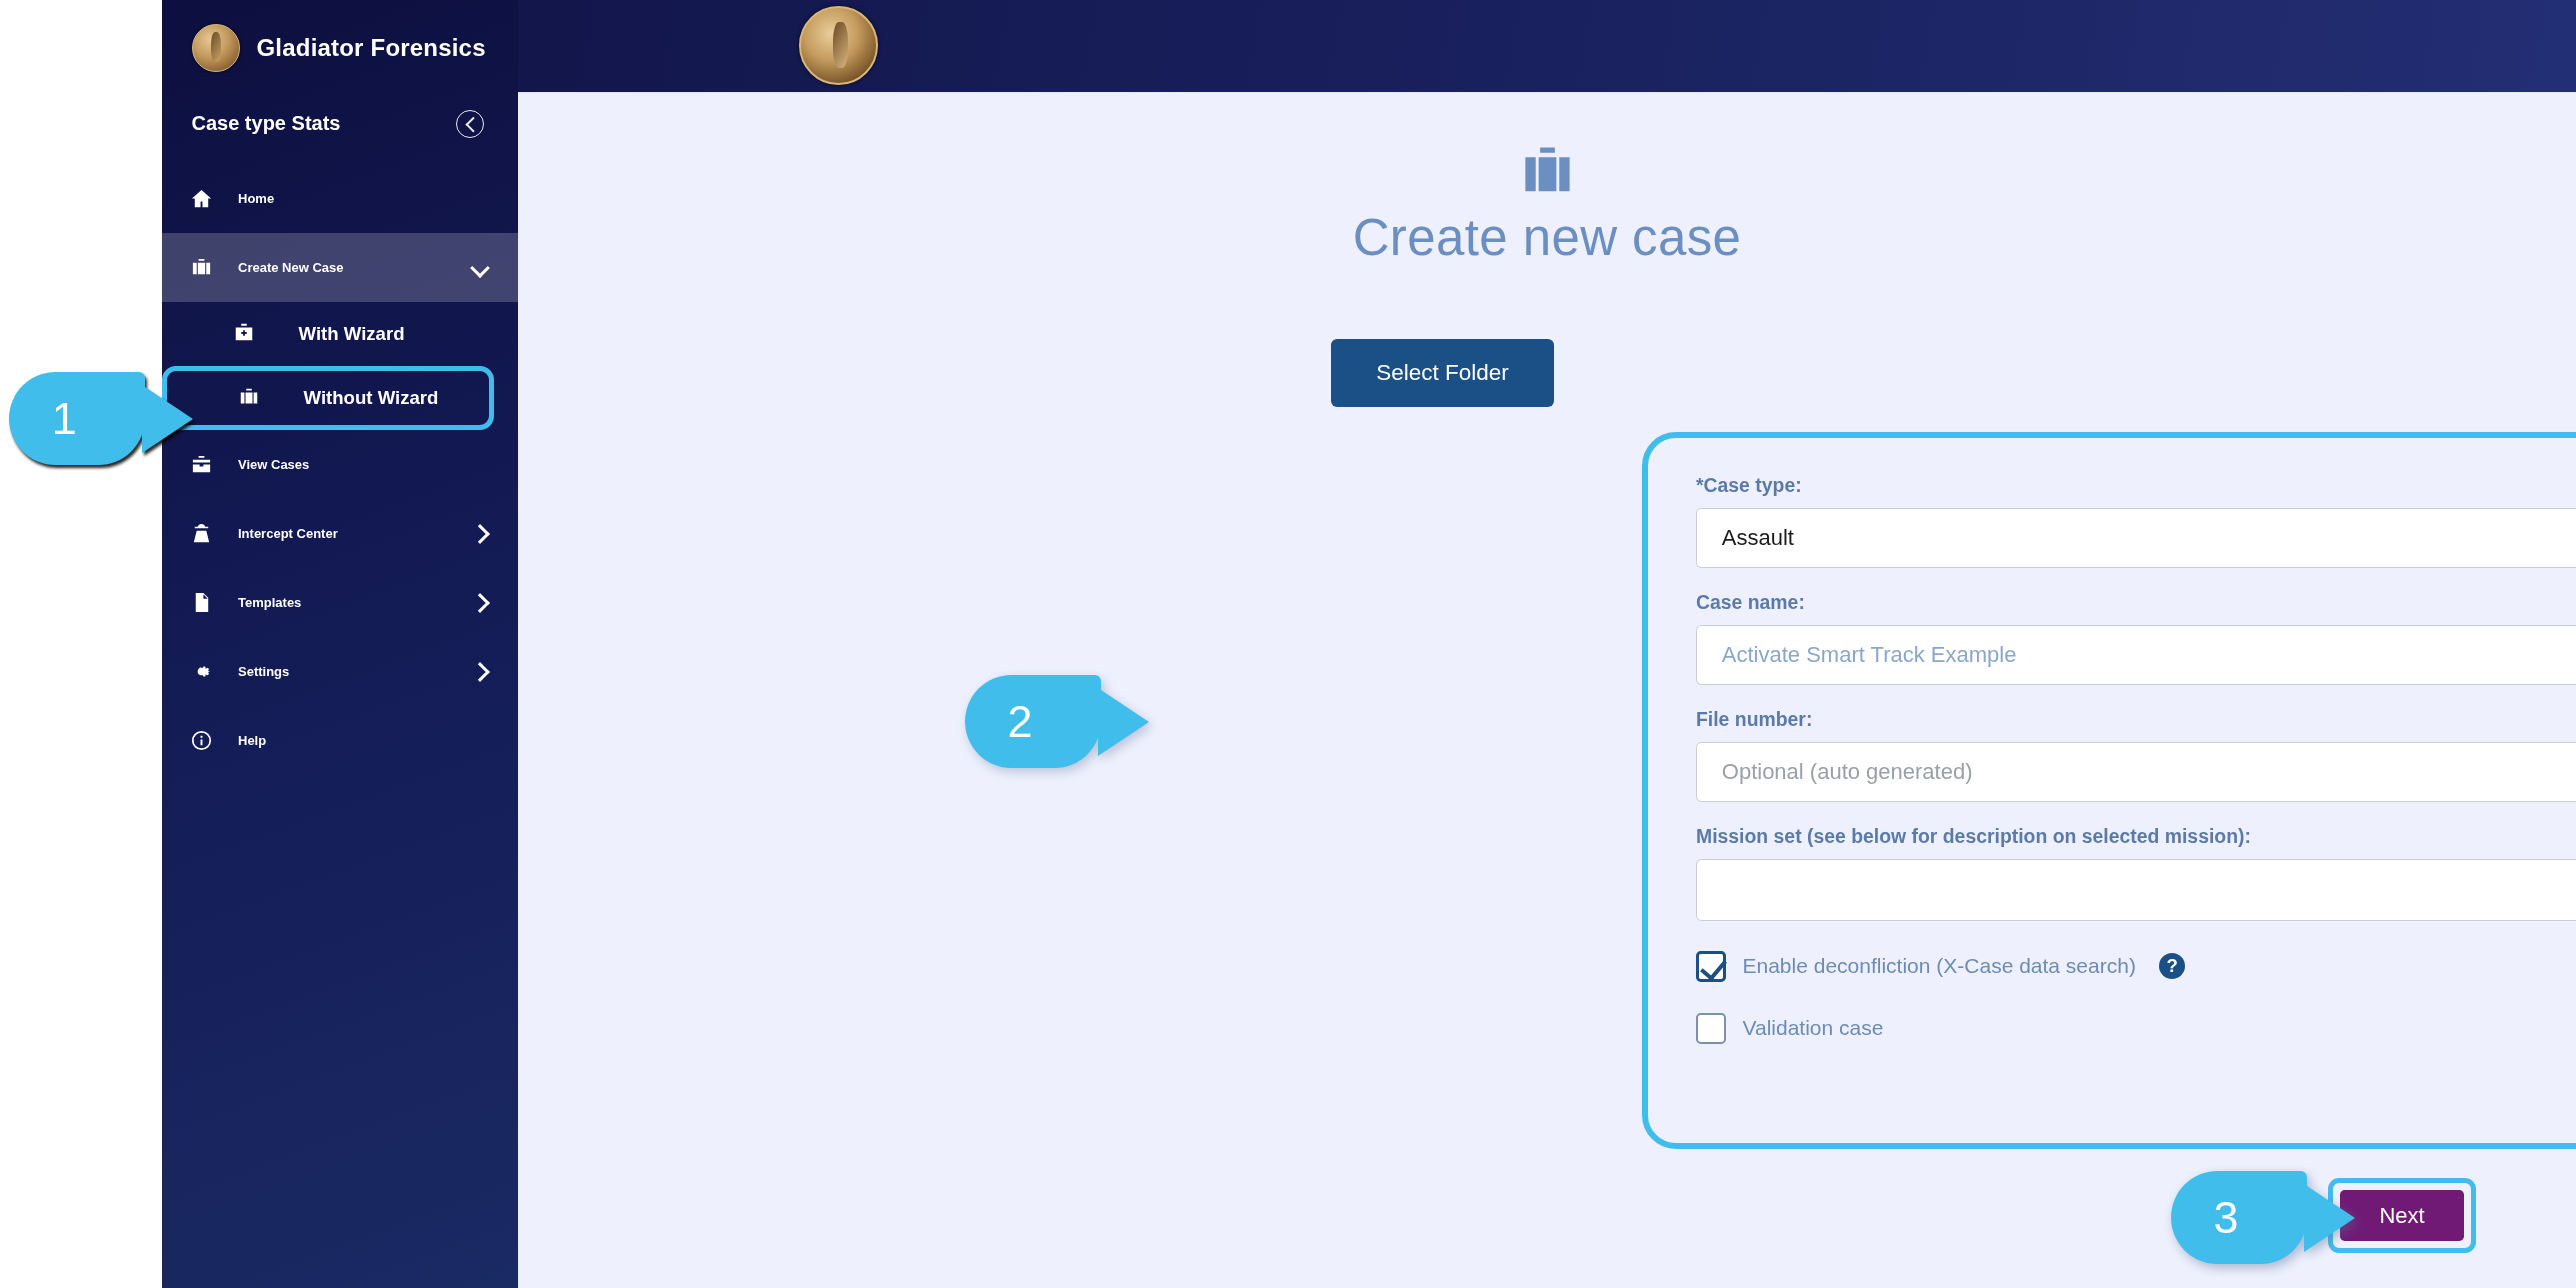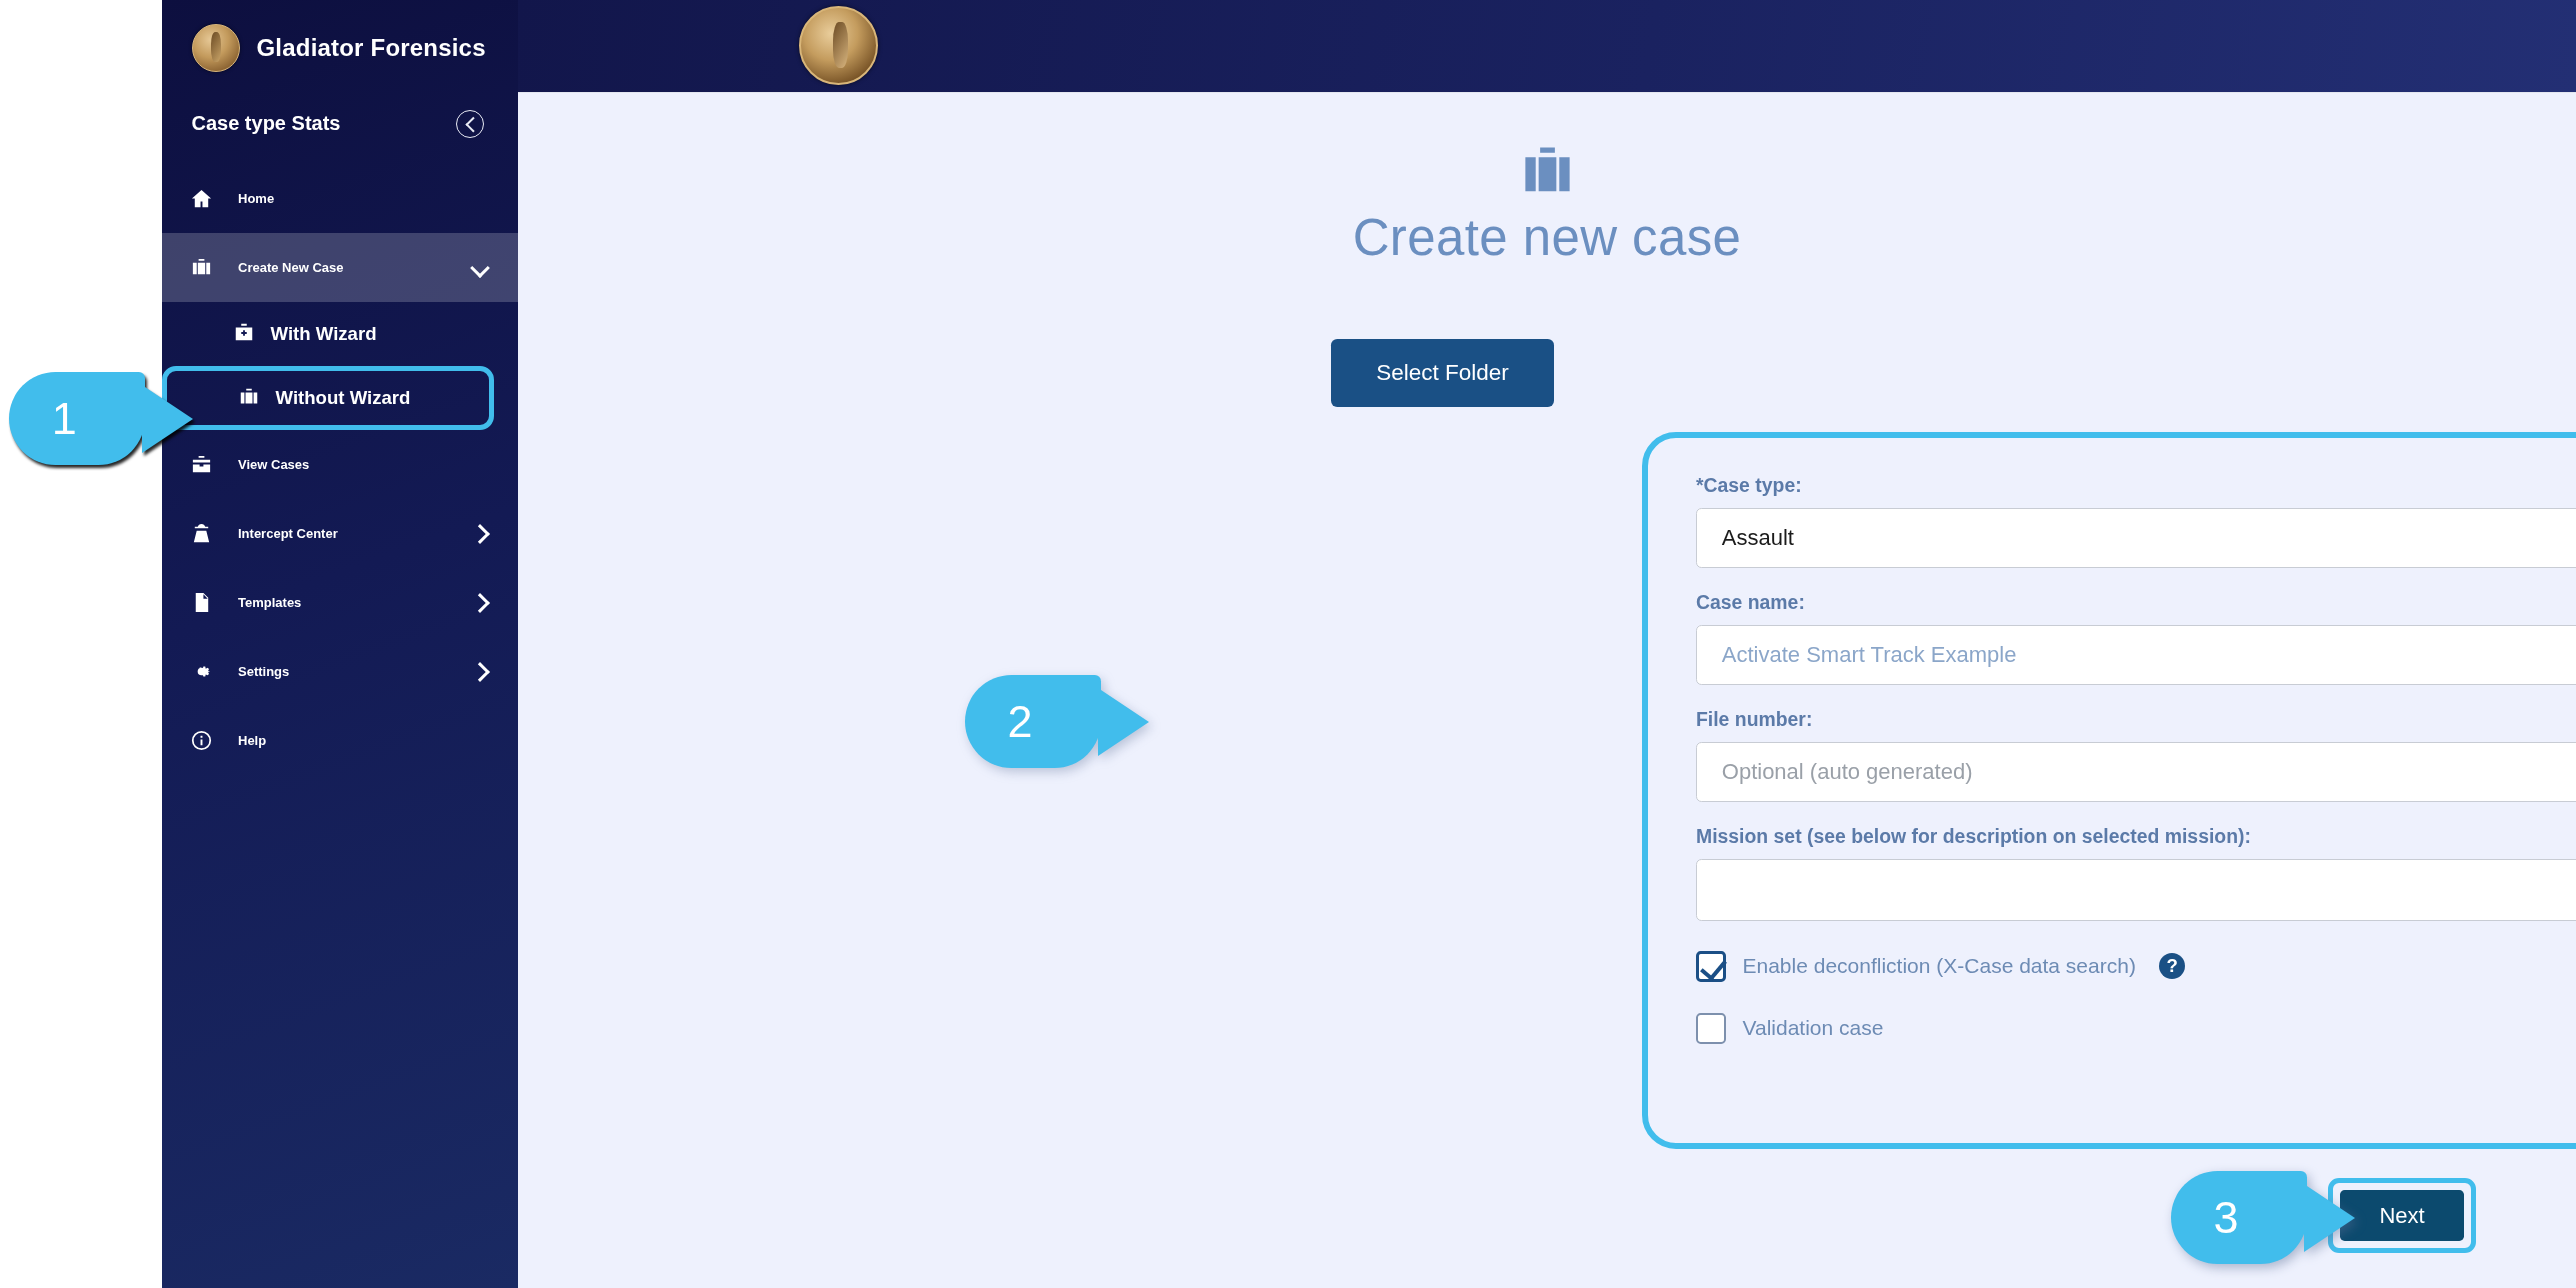--- a/index.html
+++ b/index.html
@@ -68,20 +68,21 @@
     margin-left: auto; width: 14px; height: 14px;
     border-right: 3.1px solid #fff; border-bottom: 3.1px solid #fff;
   }
   .chev-r { transform: rotate(-45deg); }
   .chev-d { transform: rotate(45deg); }
 
   .sub-item {
     display: flex; align-items: center;
     height: 64px; padding-left: 71px; color: #fff; cursor: pointer;
     position: relative;
+    gap: 28px;
   }
   .sub-item .ico svg { width: 22px; height: 22px; fill: #fff; }
   .sub-label { font-size: 18.6px; font-weight: bold; margin-left: 15.5px; }
   .sub-item.highlighted {
     margin: 0 24px 0 0;
     border: 5.4px solid #41bdec; border-radius: 14px;
     height: 64px;
   }
 
   
@@ -159,21 +160,21 @@
   .check-label { font-size: 21px; color: #6d8bb4; }
   .check-row.second { margin-top: 31px; }
 
   .next-wrap {
     position: absolute; left: 2328px; top: 1178px;
     border: 5.4px solid #41bdec; border-radius: 11px;
     padding: 7px;
   }
   .next-btn {
     width: 124px; height: 51px;
-    background: #0c4a6e; color: #fff; border: none; border-radius: 4.7px;
+    background: #701a75; color: #fff; border: none; border-radius: 4.7px;
     font-size: 22px; font-family: inherit; cursor: pointer;
   }
 
   
   .callout {
     position: absolute; width: 136px; height: 93px; z-index: 40;
   }
   .callout .drop {
     position: absolute; inset: 0;
     background: #41bdec;

